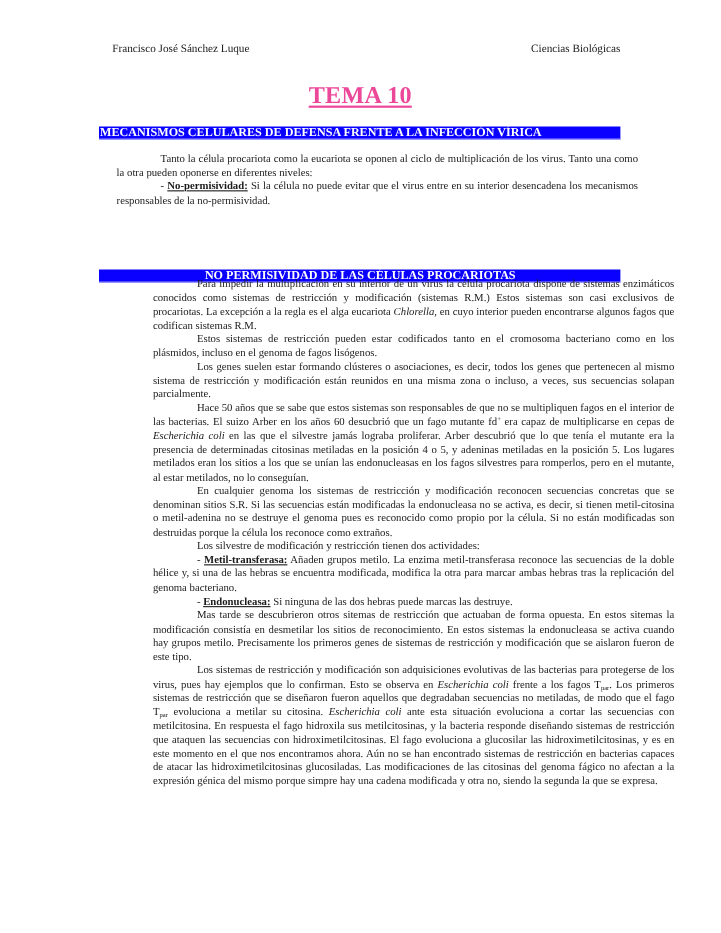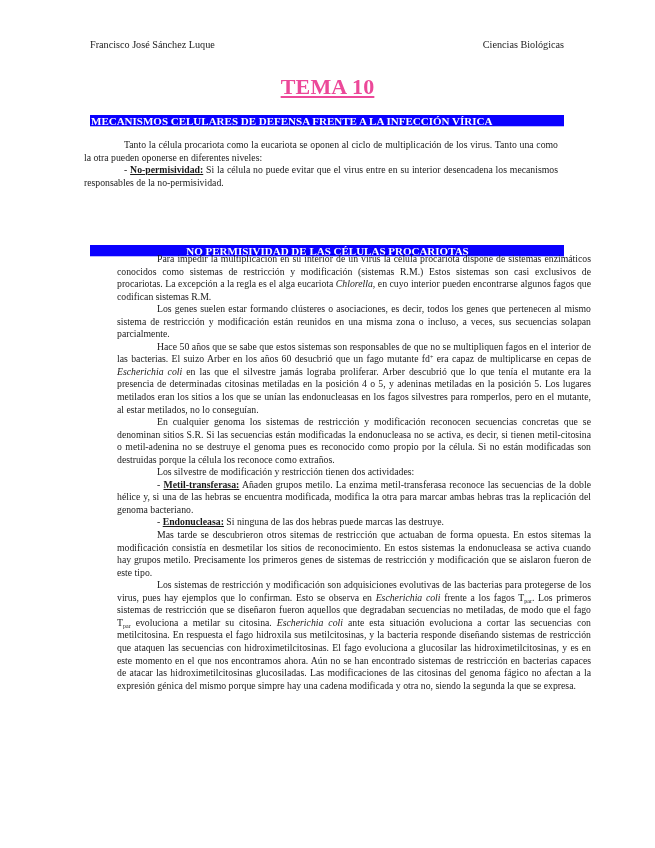--- a/index.html
+++ b/index.html
@@ -1,28 +1,28 @@
 <!DOCTYPE html>
 <html><head>
 <meta charset="utf-8">
 <style>
   html, body { margin:0; padding:0; background:#ffffff; }
   body { width:655px; height:848px; position:relative; overflow:hidden;
          font-family:"Liberation Serif", "DejaVu Serif", serif; color:#1a1a1a; }
   .page-header { position:absolute; top:39px; left:90px; width:474px; height:14px;
                  font-size:10.2px; }
-  .page-header .left { position:absolute; left:0; top:0; }
+  .page-header .left { position:absolute; left:12px; top:0; }
   .page-header .right { position:absolute; right:0; top:0; }
   .title { position:absolute; top:74px; left:0; width:655px; text-align:center;
            font-size:22px; font-weight:bold; text-decoration:underline; letter-spacing:0.2px; color:#ec4899; }
   .section-bar { position:absolute; left:90px; width:474px; height:12px; background:#0a00ff;
                  color:#ffffff; font-weight:bold; font-size:11px; line-height:12px;
                  padding-left:1px; box-sizing:border-box; white-space:nowrap; overflow:hidden;
                  border-bottom:1px solid #b8b8ff; }
-  .body-text { position:absolute; left:84px; width:474px; font-size:9.75px; line-height:12.55px;
+  .body-text { position:absolute; left:106px; width:474px; font-size:9.75px; line-height:12.55px;
                text-align:justify; }
   .body-text p { margin:0; }
   .ind { text-indent:40px; }
   .item { text-indent:40px; }
   .term { font-weight:bold; text-decoration:underline; }
   i { font-style:italic; }
   sub { font-size:6px; vertical-align:-2px; line-height:0; }
   sup { font-size:6px; vertical-align:3px; line-height:0; }
 </style>
 </head>
@@ -39,20 +39,21 @@
 
 <div class="body-text" style="top:139px;">
   <p class="ind">Tanto la célula procariota como la eucariota se oponen al ciclo de multiplicación de los virus. Tanto una como la otra pueden oponerse en diferentes niveles:</p>
   <p class="item"><span>- </span><span class="term">No-permisividad:</span><span> Si la célula no puede evitar que el virus entre en su interior desencadena los mecanismos responsables de la no-permisividad.</span></p>
 </div>
 
 <div class="section-bar" style="top:245px;text-align:center;">NO PERMISIVIDAD DE LAS CÉLULAS PROCARIOTAS</div>
 
 <div class="body-text" style="top:253px;margin-left:33px;">
   <p class="ind"><span>Para impedir la multiplicación en su interior de un virus la célula procariota dispone de sistemas enzimáticos conocidos como sistemas de restricción y modificación (sistemas R.M.) Estos sistemas son casi exclusivos de procariotas. La excepción a la regla es el alga eucariota </span><i>Chlorella</i><span>, en cuyo interior pueden encontrarse algunos fagos que codifican sistemas R.M.</span></p>
+  <p class="ind">Estos sistemas de restricción pueden estar codificados tanto en el cromosoma bacteriano como en los plásmidos, incluso en el genoma de fagos lisógenos.</p>
   <p class="ind">Los genes suelen estar formando clústeres o asociaciones, es decir, todos los genes que pertenecen al mismo sistema de restricción y modificación están reunidos en una misma zona o incluso, a veces, sus secuencias solapan parcialmente.</p>
   <p class="ind"><span>Hace 50 años que se sabe que estos sistemas son responsables de que no se multipliquen fagos en el interior de las bacterias. El suizo Arber en los años 60 desucbrió que un fago mutante fd</span><sup>+</sup><span> era capaz de multiplicarse en cepas de </span><i>Escherichia coli</i><span> en las que el silvestre jamás lograba proliferar. Arber descubrió que lo que tenía el mutante era la presencia de determinadas citosinas metiladas en la posición 4 o 5, y adeninas metiladas en la posición 5. Los lugares metilados eran los sitios a los que se unían las endonucleasas en los fagos silvestres para romperlos, pero en el mutante, al estar metilados, no lo conseguían.</span></p>
   <p class="ind">En cualquier genoma los sistemas de restricción y modificación reconocen secuencias concretas que se denominan sitios S.R. Si las secuencias están modificadas la endonucleasa no se activa, es decir, si tienen metil-citosina o metil-adenina no se destruye el genoma pues es reconocido como propio por la célula. Si no están modificadas son destruidas porque la célula los reconoce como extraños.</p>
   <p class="ind">Los silvestre de modificación y restricción tienen dos actividades:</p>
   <p class="item"><span>- </span><span class="term">Metil-transferasa:</span><span> Añaden grupos metilo. La enzima metil-transferasa reconoce las secuencias de la doble hélice y, si una de las hebras se encuentra modificada, modifica la otra para marcar ambas hebras tras la replicación del genoma bacteriano.</span></p>
   <p class="item"><span>- </span><span class="term">Endonucleasa:</span><span> Si ninguna de las dos hebras puede marcas las destruye.</span></p>
   <p class="ind">Mas tarde se descubrieron otros sitemas de restricción que actuaban de forma opuesta. En estos sitemas la modificación consistía en desmetilar los sitios de reconocimiento. En estos sistemas la endonucleasa se activa cuando hay grupos metilo. Precisamente los primeros genes de sistemas de restricción y modificación que se aislaron fueron de este tipo.</p>
   <p class="ind"><span>Los sistemas de restricción y modificación son adquisiciones evolutivas de las bacterias para protegerse de los virus, pues hay ejemplos que lo confirman. Esto se observa en </span><i>Escherichia coli</i><span> frente a los fagos T</span><sub>par</sub><span>. Los primeros sistemas de restricción que se diseñaron fueron aquellos que degradaban secuencias no metiladas, de modo que el fago T</span><sub>par</sub><span> evoluciona a metilar su citosina. </span><i>Escherichia coli</i><span> ante esta situación evoluciona a cortar las secuencias con metilcitosina. En respuesta el fago hidroxila sus metilcitosinas, y la bacteria responde diseñando sistemas de restricción que ataquen las secuencias con hidroximetilcitosinas. El fago evoluciona a glucosilar las hidroximetilcitosinas, y es en este momento en el que nos encontramos ahora. Aún no se han encontrado sistemas de restricción en bacterias capaces de atacar las hidroximetilcitosinas glucosiladas. Las modificaciones de las citosinas del genoma fágico no afectan a la expresión génica del mismo porque simpre hay una cadena modificada y otra no, siendo la segunda la que se expresa.</span></p>
 </div>
 

